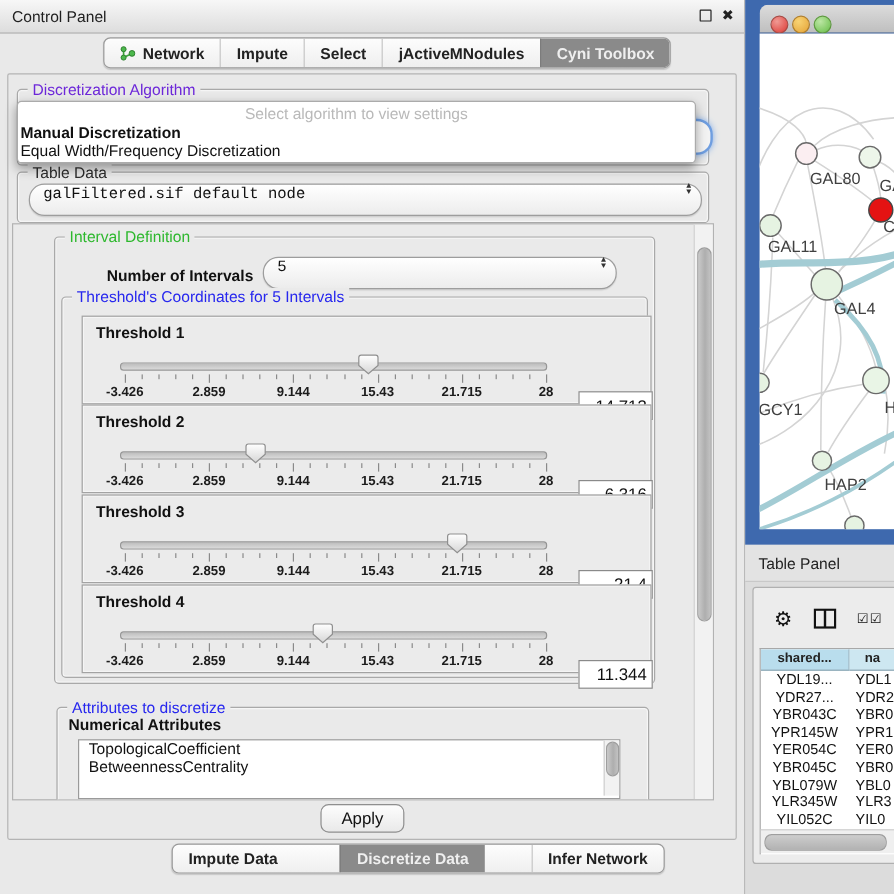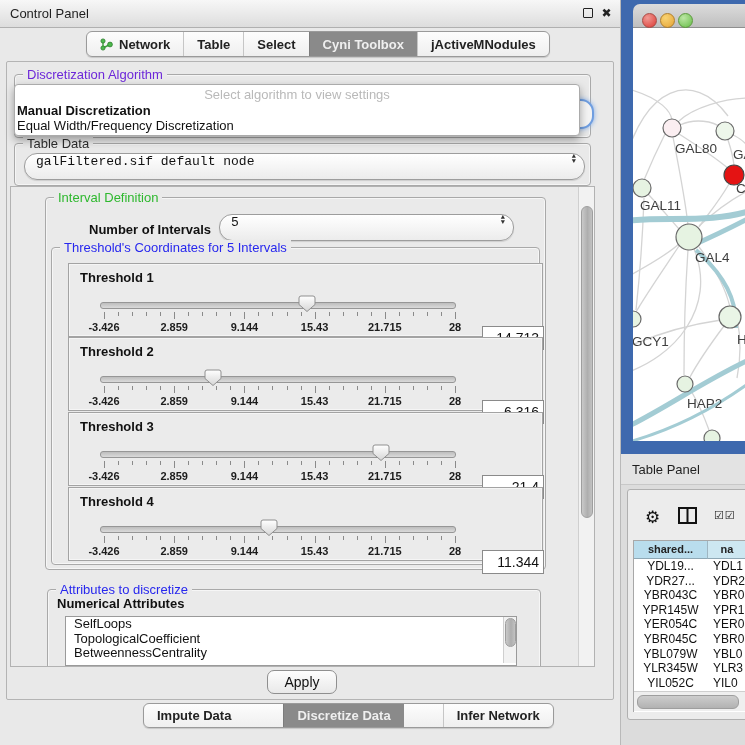--- a/index.html
+++ b/index.html
@@ -118,30 +118,30 @@
               <line x1="3" y1="3" x2="3" y2="10" stroke="#3da53d" stroke-width="1.4"></line>
               <line x1="3" y1="10" x2="10" y2="6.5" stroke="#3da53d" stroke-width="1.4"></line>
               <circle cx="3" cy="3" r="2.1" fill="#4cb84c" stroke="#2e7d2e" stroke-width="0.8"></circle>
               <circle cx="3" cy="10" r="2.1" fill="#4cb84c" stroke="#2e7d2e" stroke-width="0.8"></circle>
               <circle cx="10" cy="6.5" r="2.4" fill="#4cb84c" stroke="#2e7d2e" stroke-width="0.8"></circle>
             </svg>
           </span>
           <span>Network</span>
         </div>
         <div class="tab">
-          <span>Table</span>
+          <span>Impute</span>
         </div>
         <div class="tab">
           <span>Select</span>
         </div>
+        <div class="tab">
+          <span>jActiveMNodules</span>
+        </div>
         <div class="tab sel">
           <span>Cyni Toolbox</span>
-        </div>
-        <div class="tab">
-          <span>jActiveMNodules</span>
         </div>
       </div>
 
     <div class="abs" style="left:6px;top:61px;width:606px;height:637px;border:1px solid #b4b4b4;border-radius:2px;background:#e9e9e9;"></div>
 
     <div class="abs group" style="left:14px;top:74px;width:575px;height:62px;">
       <span class="gtitle faded">Discretization Algorithm</span>
     </div>
     <div id="focus-combo" class="abs"></div>
 
@@ -372,21 +372,20 @@
             </div>
             <input class="thr-field" readonly="" value="11.344" style="">
           </div>
         </div>
 
       <div class="abs group" style="left:36px;top:402px;width:492px;height:90px;background:#eaeaea;">
         <span class="gtitle blue" style="background:#eaeaea;">Attributes to discretize</span>
       </div>
       <span class="abs" style="left:46px;top:409px;font-size:13px;font-weight:bold;color:#111;">Numerical Attributes</span>
       <div id="attr-list" class="abs" style="left:54px;top:429px;width:450px;height:48px;background:#fff;border:1px solid #9a9a9a;overflow:hidden;">
-          <div class="attr-item">SelfLoops</div>
           <div class="attr-item">TopologicalCoefficient</div>
           <div class="attr-item">BetweennessCentrality</div>
         </div>
       <div class="abs vtrack" style="left:492px;top:430px;width:12px;height:46px;">
         <div class="vthumb" style="position:absolute;left:1px;top:1px;width:9px;height:27px;"></div>
       </div>
 
       <div class="abs vtrack" style="left:567px;top:0;width:15px;height:479px;">
         <div class="vthumb" style="position:absolute;left:2px;top:19px;width:10px;height:310px;"></div>
       </div>

